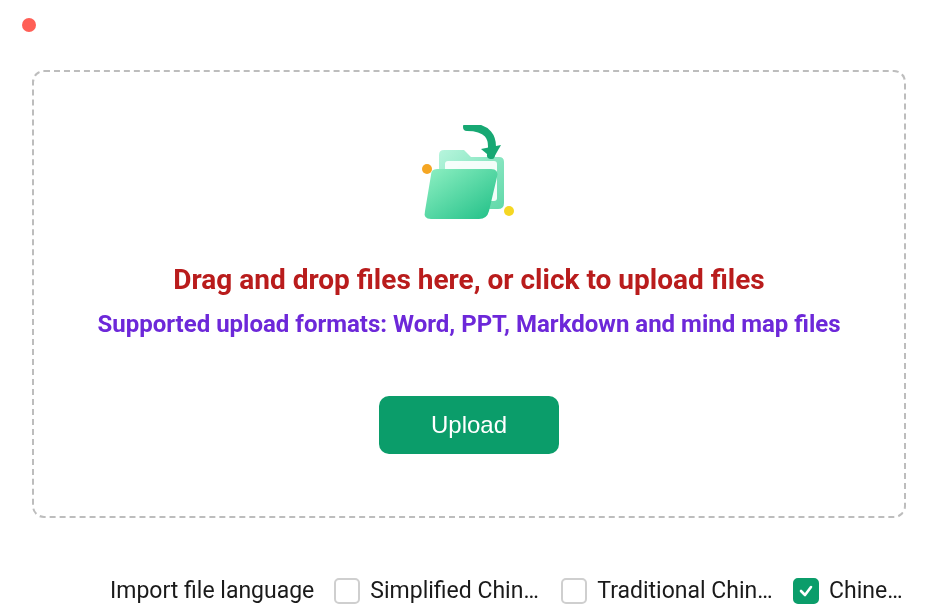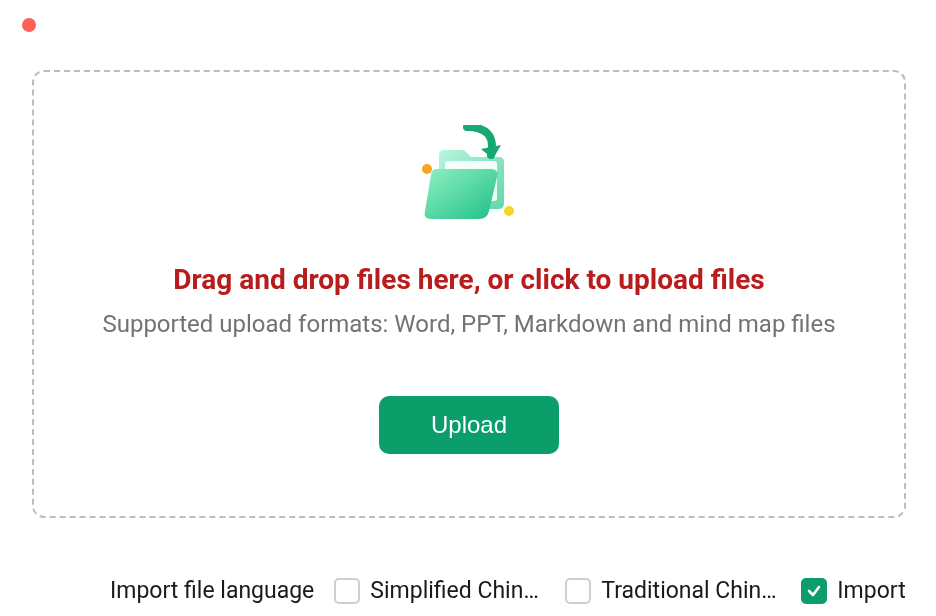--- a/index.html
+++ b/index.html
@@ -41,22 +41,22 @@
       margin-top: -10px;
     }
     .headline {
       font-size: 28px;
       font-weight: 700;
       color: #b91c1c;
       margin-bottom: 14px;
     }
     .subline {
       font-size: 24px;
-      font-weight: 400;
-      color: #737373;
+      font-weight: 700;
+      color: #6d28d9;
       margin-bottom: 58px;
     }
     .upload-btn {
       display: inline-flex;
       align-items: center;
       justify-content: center;
       min-width: 180px;
       height: 58px;
       padding: 0 27px;
       background: #0b9d6a;
@@ -167,15 +167,15 @@
     </span>
     <span class="chk-text">Traditional Chinese</span>
   </label>
 
   <label class="chk english">
     <span class="chk-box checked">
       <svg viewBox="0 0 16 16" width="16" height="16">
           <path d="M3 8 L7 12 L13 4" stroke="#fff" stroke-width="2.6" fill="none" stroke-linecap="round" stroke-linejoin="round"></path>
         </svg>
     </span>
-    <span class="chk-text">Import</span>
+    <span class="chk-text">Chinese</span>
   </label>
 </div>
 
 </body></html>

